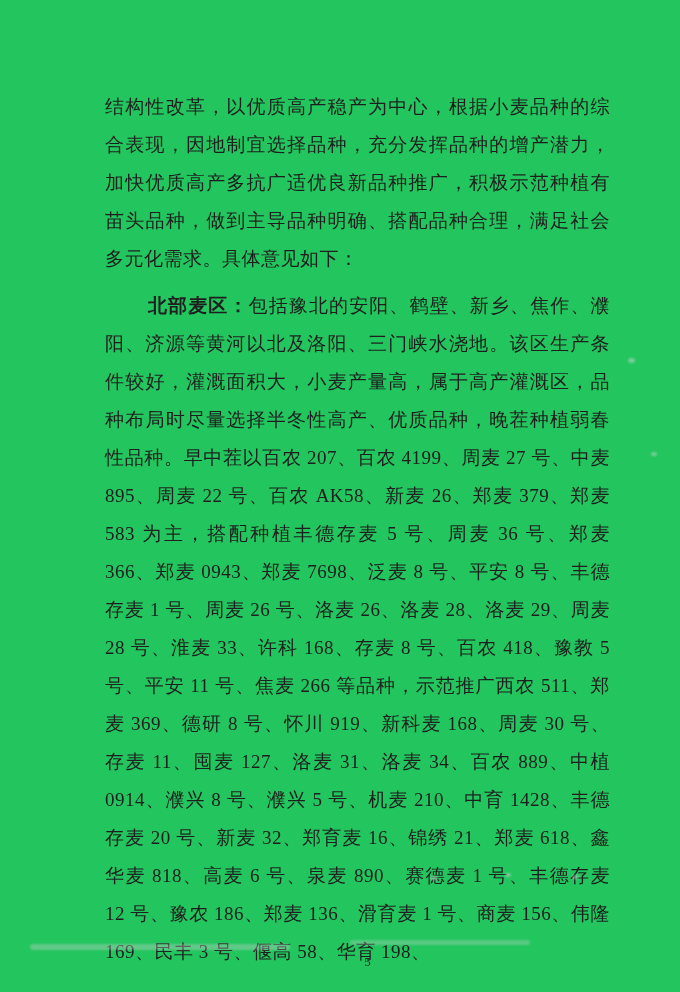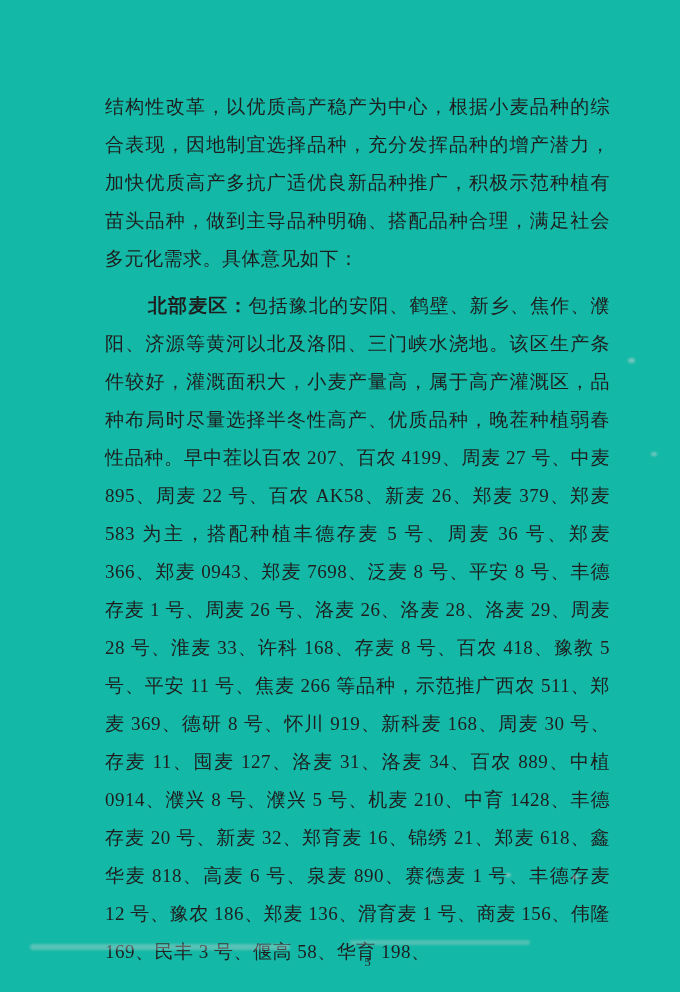--- a/index.html
+++ b/index.html
@@ -4,21 +4,21 @@
 <style>
   html, body {
     margin: 0;
     padding: 0;
     background: #ffffff;
   }
   .page {
     position: relative;
     width: 680px;
     height: 992px;
-    background: #14b8a6;
+    background: #22c55e;
     overflow: hidden;
     font-family: "Liberation Serif", "DejaVu Serif", serif;
   }
   .text-block {
     position: absolute;
     left: 105px;
     top: 88px;
     width: 505px;
     font-size: 19px;
     line-height: 38px;

